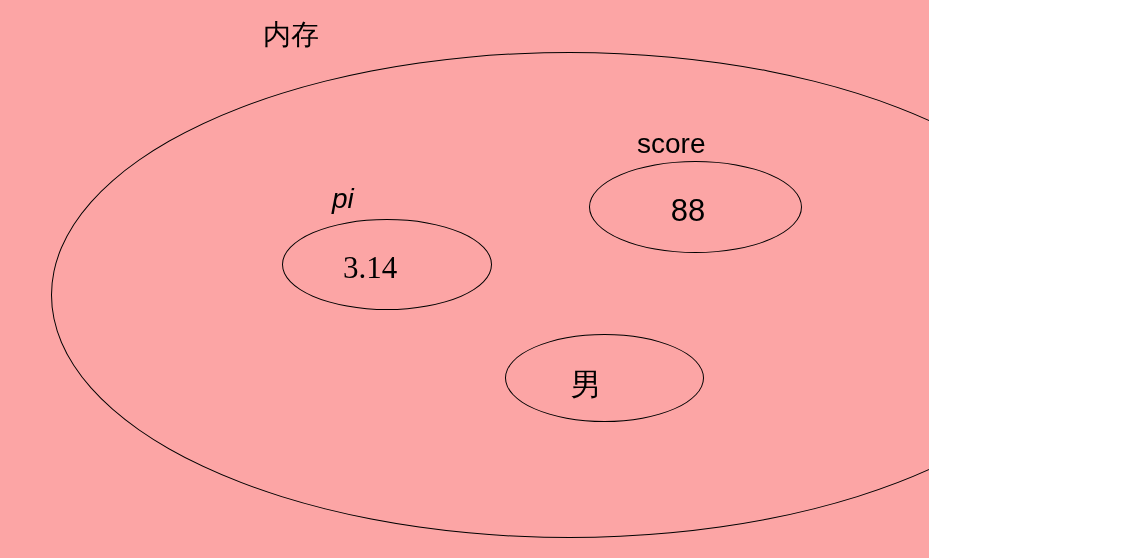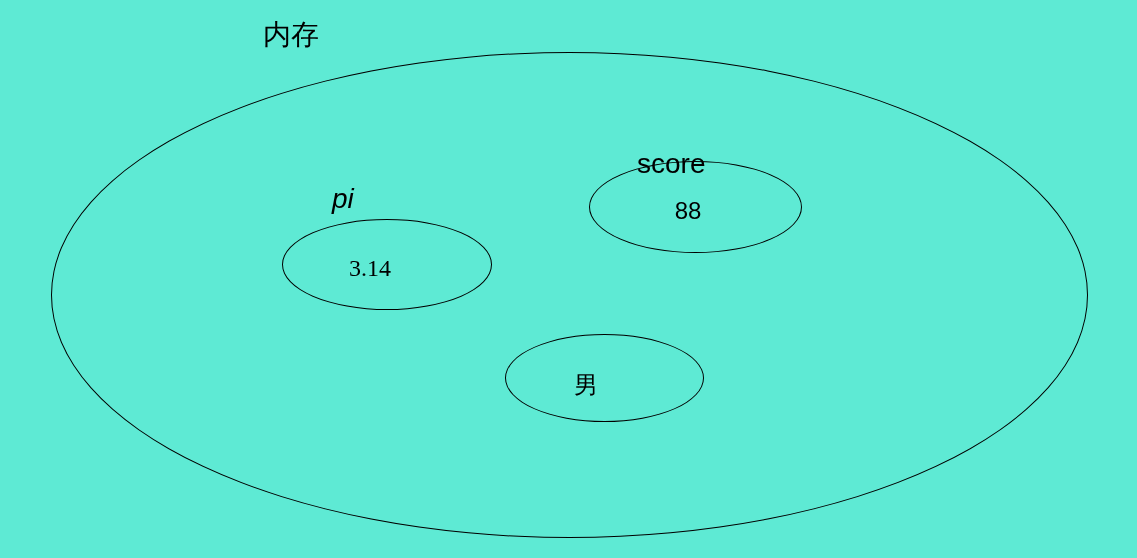--- a/index.html
+++ b/index.html
@@ -2,64 +2,64 @@
 <html><head>
 <meta charset="utf-8">
 <style>
   html, body {
     margin: 0;
     padding: 0;
     background: #ffffff;
   }
   .canvas {
     position: relative;
-    width: 1137px;
+    width: 929px;
     height: 558px;
-    background: #5eead4;
+    background: #fca5a5;
     font-family: "Liberation Sans", "DejaVu Sans", sans-serif;
     color: #000000;
     overflow: hidden;
   }
   .ellipse {
     position: absolute;
     border: 1px solid #000000;
     border-radius: 50%;
     box-sizing: border-box;
     background: transparent;
   }
   .label {
     position: absolute;
     font-size: 28px;
     line-height: 1.1;
     white-space: nowrap;
   }
   .value {
     position: absolute;
-    font-size: 24px;
+    font-size: 31px;
     line-height: 1.1;
     white-space: nowrap;
     transform: translate(-50%, -50%);
   }
 </style>
 </head>
 <body>
 
 <div class="canvas">
 
   <div class="label" style="left: 263px; top: 20px;">内存</div>
 
   <div class="ellipse" style="left: 51px; top: 52px; width: 1037px; height: 486px;"></div>
 
   <div class="label" style="left: 332px; top: 184px; font-style: italic;">pi</div>
 
   <div class="ellipse" style="left: 282px; top: 219px; width: 210px; height: 91px;"></div>
 
   <div class="value" style="left: 370px; top: 268px; font-family: Liberation Serif, serif;">3.14</div>
 
-  <div class="label" style="left: 637px; top: 129px; margin-top: 20px;">score</div>
+  <div class="label" style="left: 637px; top: 129px;">score</div>
 
   <div class="ellipse" style="left: 589px; top: 161px; width: 213px; height: 92px;"></div>
 
   <div class="value" style="left: 688px; top: 211px;">88</div>
 
 
   <div class="ellipse" style="left: 505px; top: 334px; width: 199px; height: 88px;"></div>
 
   <div class="value" style="left: 586px; top: 385px;">男</div>
 

